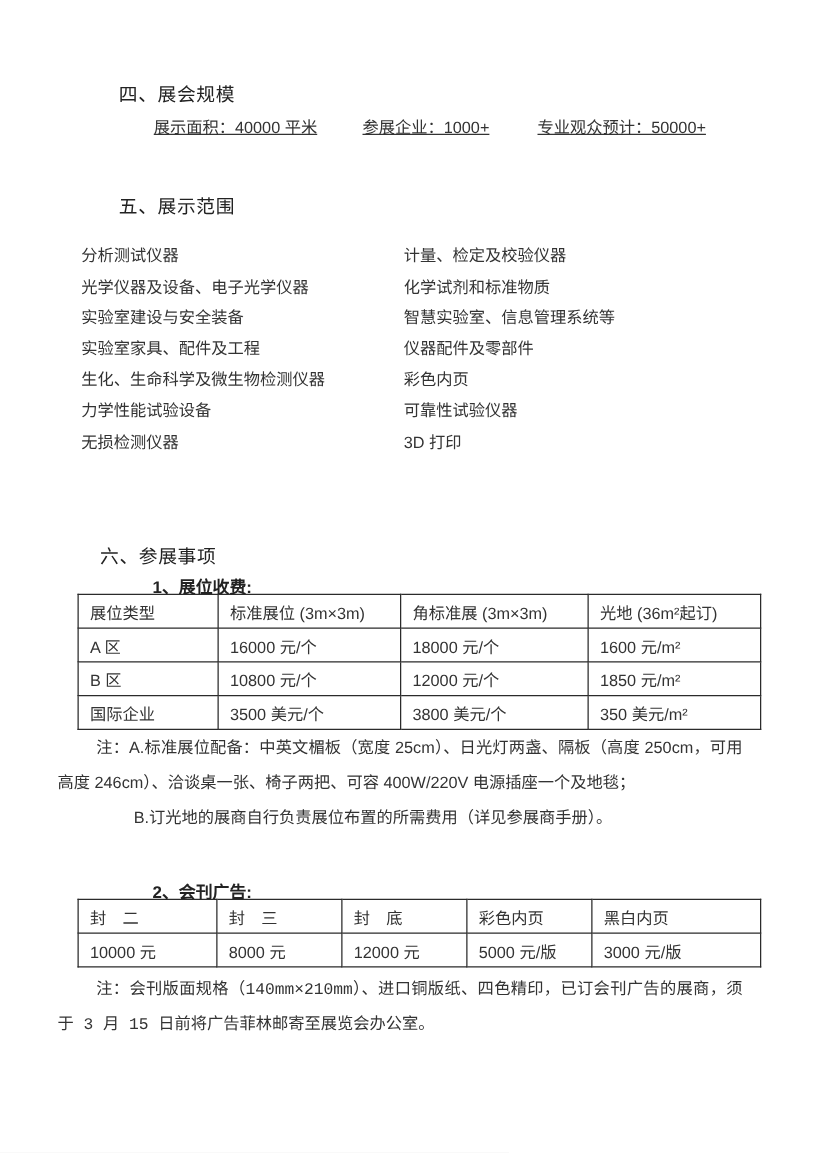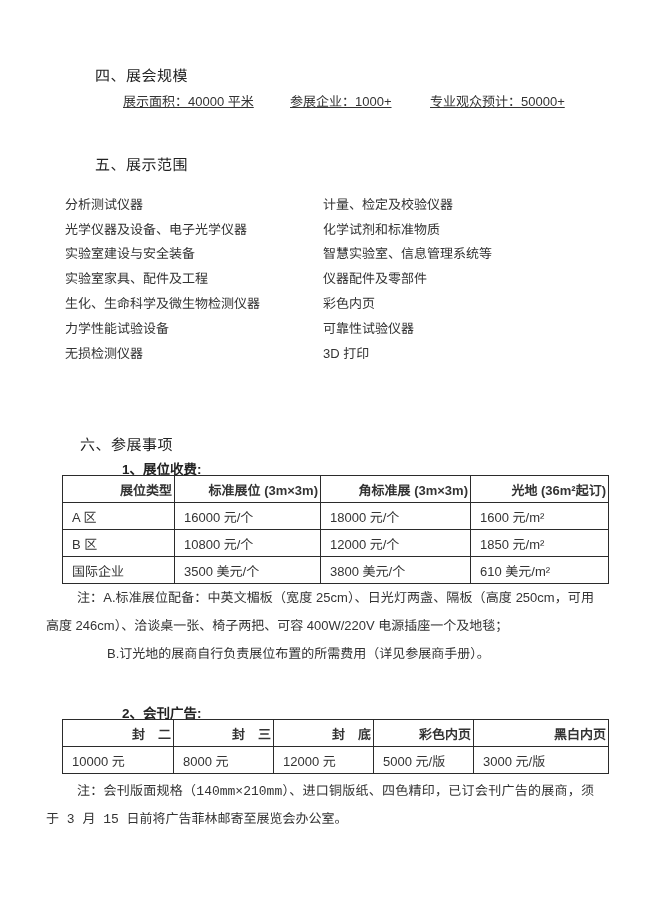--- a/index.html
+++ b/index.html
@@ -40,21 +40,21 @@
     position:absolute;left:62px;border-collapse:collapse;table-layout:fixed;
     font-size:13px;color:#333333;
   }
   #booth-table{top:475px;width:546px;}
   #ad-table{top:719px;width:546px;}
   th,td{
     border:1.5px solid #2b2b2b;height:26px;padding:0 2px 0 9px;
     text-align:left;vertical-align:middle;white-space:nowrap;overflow:hidden;
     font-weight:normal;
   }
-  th{font-weight:bold;text-align:right;}
+  th{font-weight:normal;}
 
   .note{
     position:absolute;left:46px;width:548px;font-size:13px;line-height:28px;
     color:#333333;text-align:justify;
   }
   #note-booth{top:584px;}
   #note-ad{top:778px;font-family:Liberation Mono, monospace;}
   .note p{margin:0;}
   .indent-2{text-indent:31px;}
   .indent-4{text-indent:61px;}
@@ -132,21 +132,21 @@
       <tr>
         <td>B 区</td>
         <td>10800 元/个</td>
         <td>12000 元/个</td>
         <td>1850 元/m²</td>
       </tr>
       <tr>
         <td>国际企业</td>
         <td>3500 美元/个</td>
         <td>3800 美元/个</td>
-        <td>610 美元/m²</td>
+        <td>350 美元/m²</td>
       </tr>
     </tbody>
   </table>
 
   <div id="note-booth" class="note">
     <p class="indent-2">注：A.标准展位配备：中英文楣板（宽度 25cm）、日光灯两盏、隔板（高度 250cm，可用高度 246cm）、洽谈桌一张、椅子两把、可容 400W/220V 电源插座一个及地毯；</p>
     <p class="indent-4">B.订光地的展商自行负责展位布置的所需费用（详见参展商手册）。</p>
   </div>
 
   <div id="sub-ad" class="sub-title">2、会刊广告:</div>

